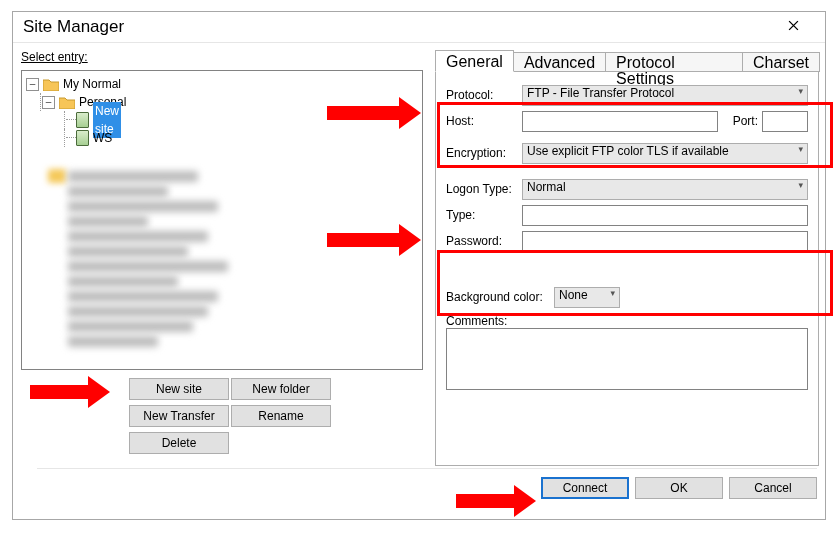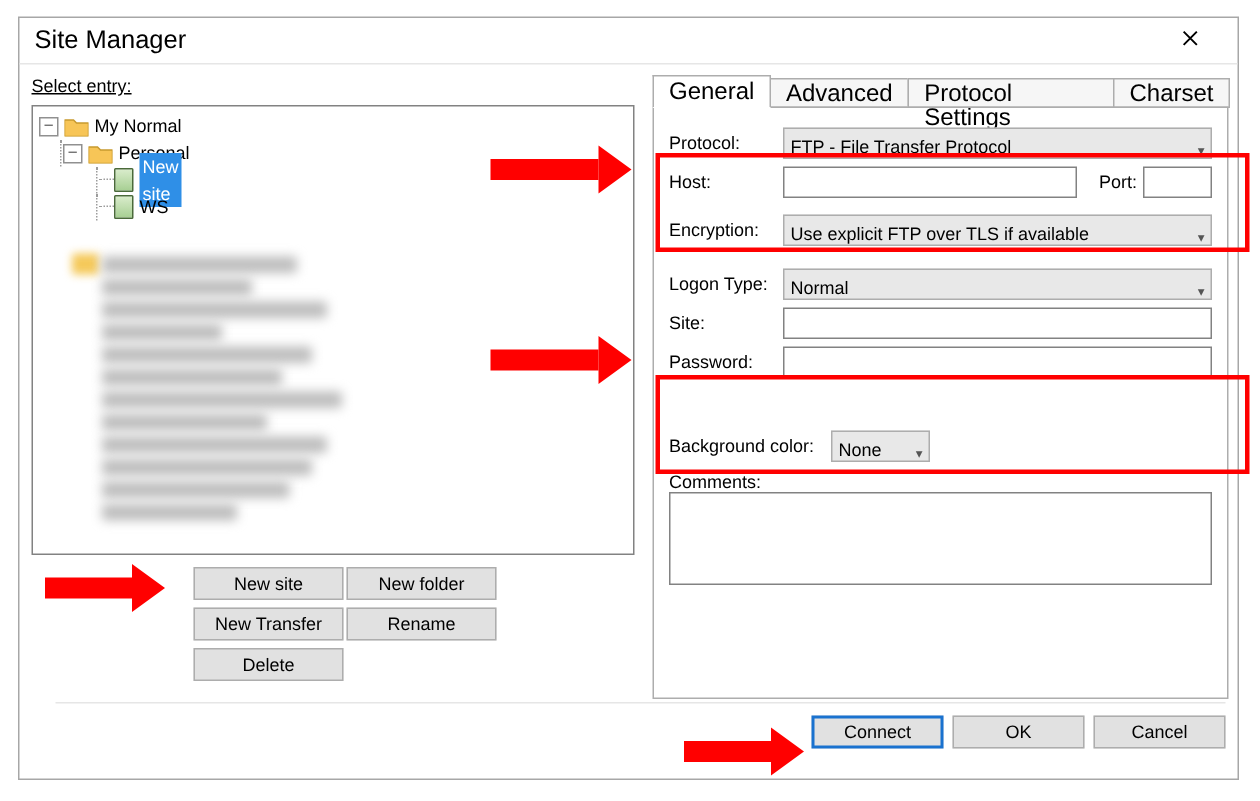--- a/index.html
+++ b/index.html
@@ -49,21 +49,21 @@
   .right { position: absolute; left: 414px; top: 0; width: 384px; height: 418px; }
   .tabs { display: flex; height: 22px; }
   .tab { padding: 2px 10px 0 10px; border: 1px solid #adadad; background: #ffffff; font-size: 16px; box-sizing: border-box; margin-right: -1px; height: 22px; line-height: 18px; }
   .tab.active { border-bottom: 1px solid #ffffff; position: relative; z-index: 2; }
   .tab.inactive { background: #f6f6f6; height: 20px; margin-top: 2px; line-height: 16px; }
   .rpanel { border: 1px solid #adadad; position: absolute; left: 0; top: 21px; width: 384px; height: 395px; box-sizing: border-box; padding: 10px 10px; }
 
   .frow { display: flex; align-items: center; height: 26px; }
   .frow .lab { width: 76px; }
   .frow .lab2 { width: 108px; }
-  .sel { flex: 1; height: 21px; border: 1px solid #adadad; background: #e8e8e8; padding: 0 4px; display: flex; align-items: flex-end; justify-content: space-between; box-sizing: border-box; }
+  .sel { flex: 1; height: 21px; border: 1px solid #adadad; background: #e8e8e8; padding: 0 4px; display: flex; align-items: flex-start; justify-content: space-between; box-sizing: border-box; }
   .sel .caret { font-size: 9px; color: #555; }
   .inp { height: 21px; border: 1px solid #828282; box-sizing: border-box; background: #fff; }
 
   .redbox { border: 3px solid #ff0000; position: absolute; box-sizing: border-box; }
   #rb1 { left: 416px; top: 52px; width: 396px; height: 66px; }
   #rb2 { left: 416px; top: 200px; width: 396px; height: 66px; }
 
   .footer { position: absolute; left: 24px; right: 8px; bottom: 8px; height: 34px; border-top: 1px solid #e6e6e6; padding-top: 8px; display: flex; justify-content: flex-end; gap: 6px; }
   .footer .btn { width: 88px; }
   .footer .btn.primary { border: 2px solid #1a72cf; line-height: 18px; }
@@ -163,34 +163,34 @@
         <div class="frow">
           <span class="lab">Host:</span>
           <input class="inp" style="flex: 1 1 0%;" value="">
           <span style="width:40px;text-align:right;padding-right:4px;">Port:</span>
           <input class="inp" style="width: 46px;" value="">
         </div>
         <div style="height:6px"></div>
         <div class="frow">
           <span class="lab">Encryption:</span>
           <div class="sel">
-            <span>Use explicit FTP over TLS if available</span>
+            <span>Use explicit FTP color TLS if available</span>
             <span class="caret">▾</span>
           </div>
         </div>
         <div style="height:10px"></div>
         <div class="frow">
           <span class="lab">Logon Type:</span>
           <div class="sel">
             <span>Normal</span>
             <span class="caret">▾</span>
           </div>
         </div>
         <div class="frow">
-          <span class="lab">Site:</span>
+          <span class="lab">Type:</span>
           <input class="inp" style="flex: 1 1 0%;" value="">
         </div>
         <div class="frow">
           <span class="lab">Password:</span>
           <input type="password" class="inp" style="flex: 1 1 0%;" value="">
         </div>
         <div style="height:30px"></div>
         <div class="frow">
           <span class="lab2">Background color:</span>
           <div class="sel" style="flex:0 0 66px">

